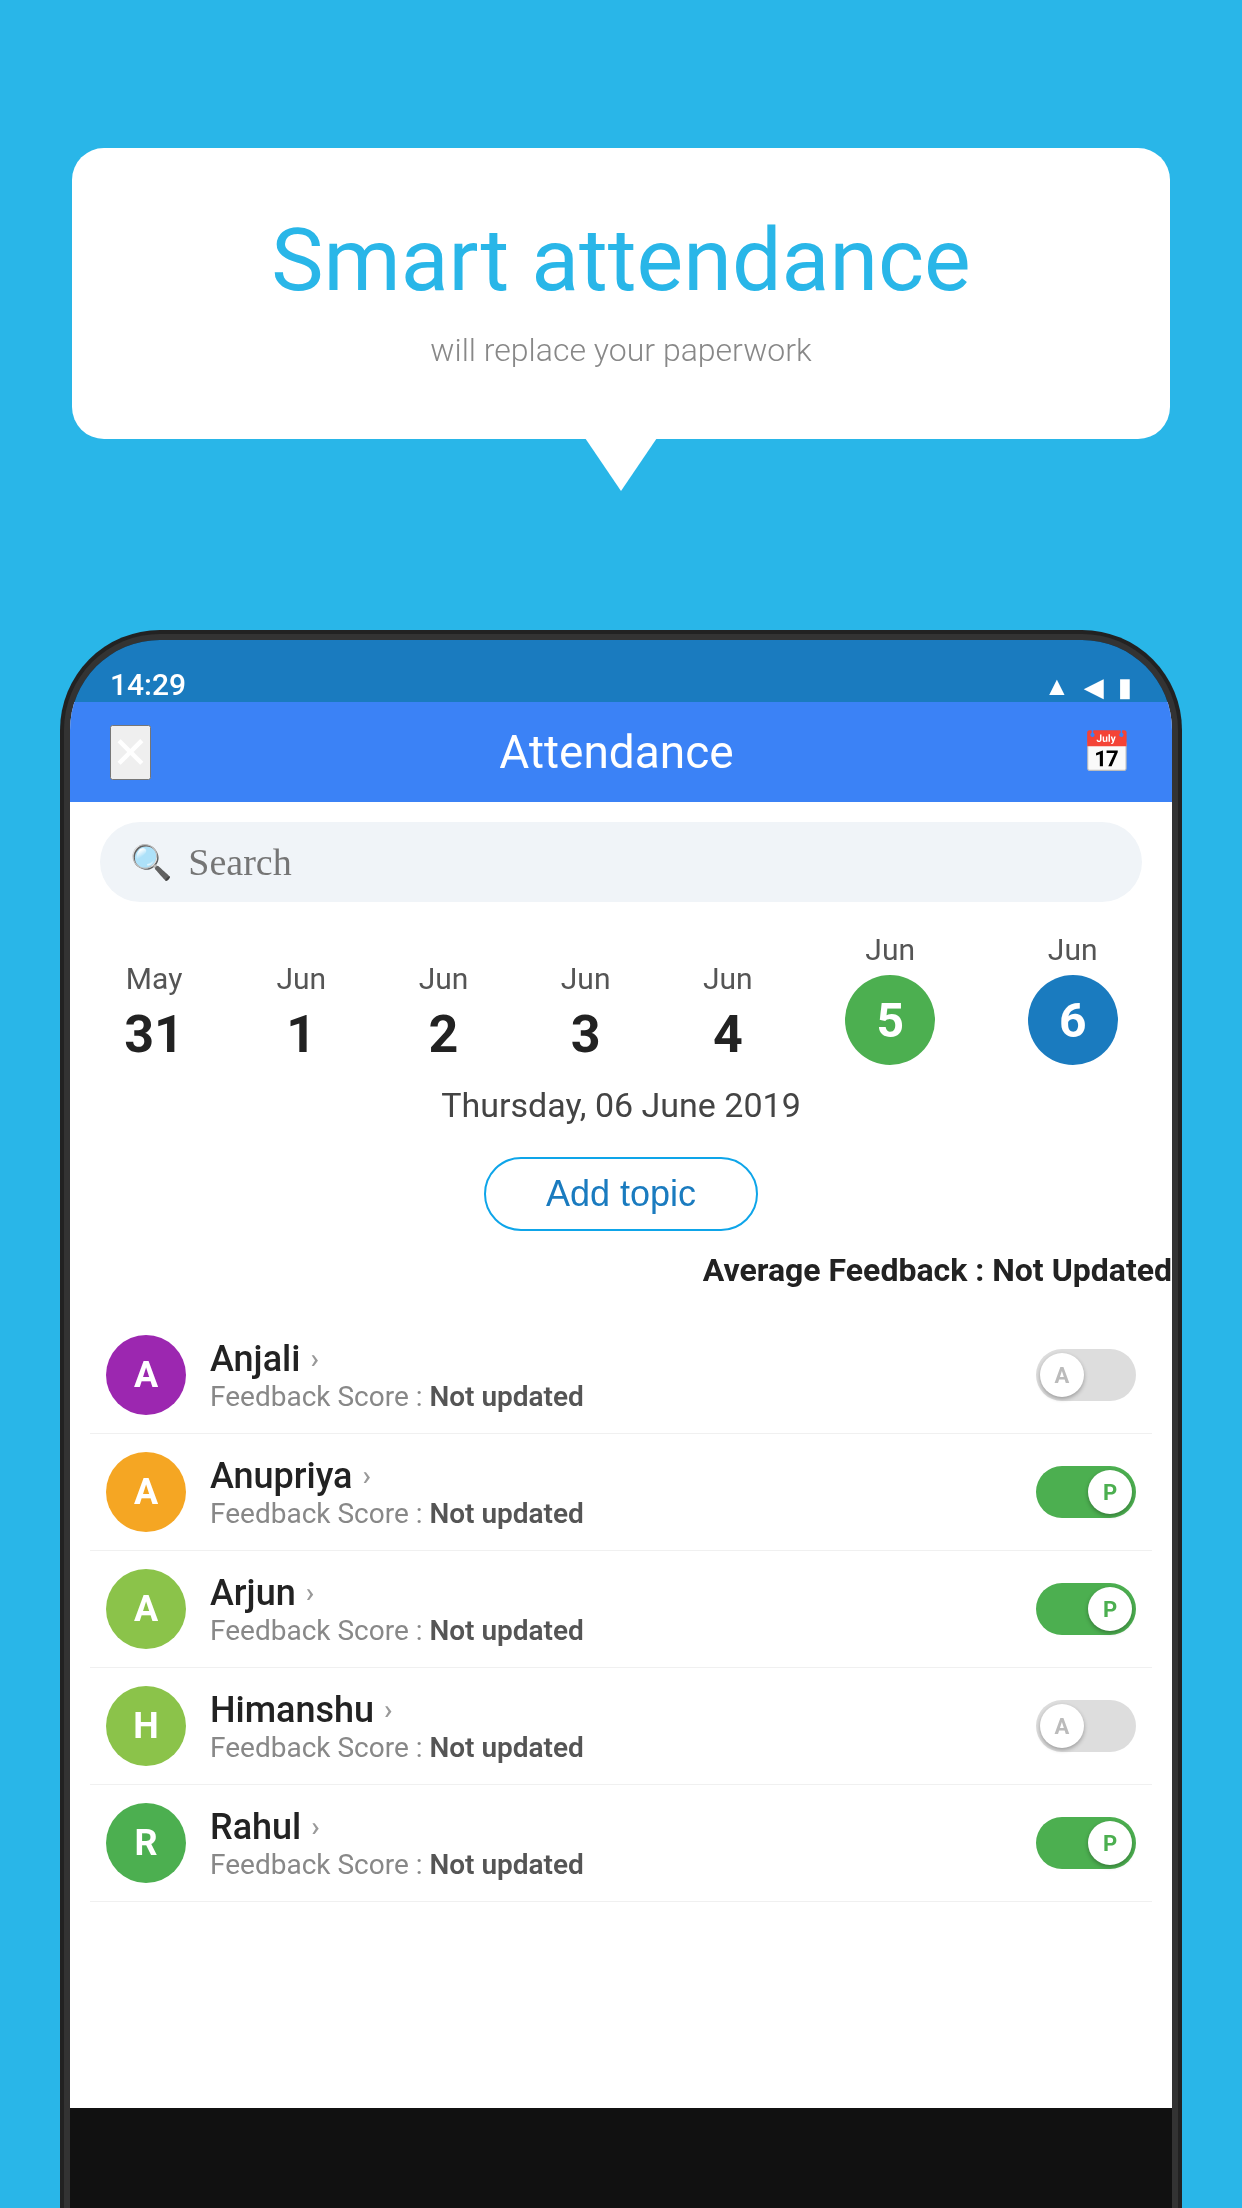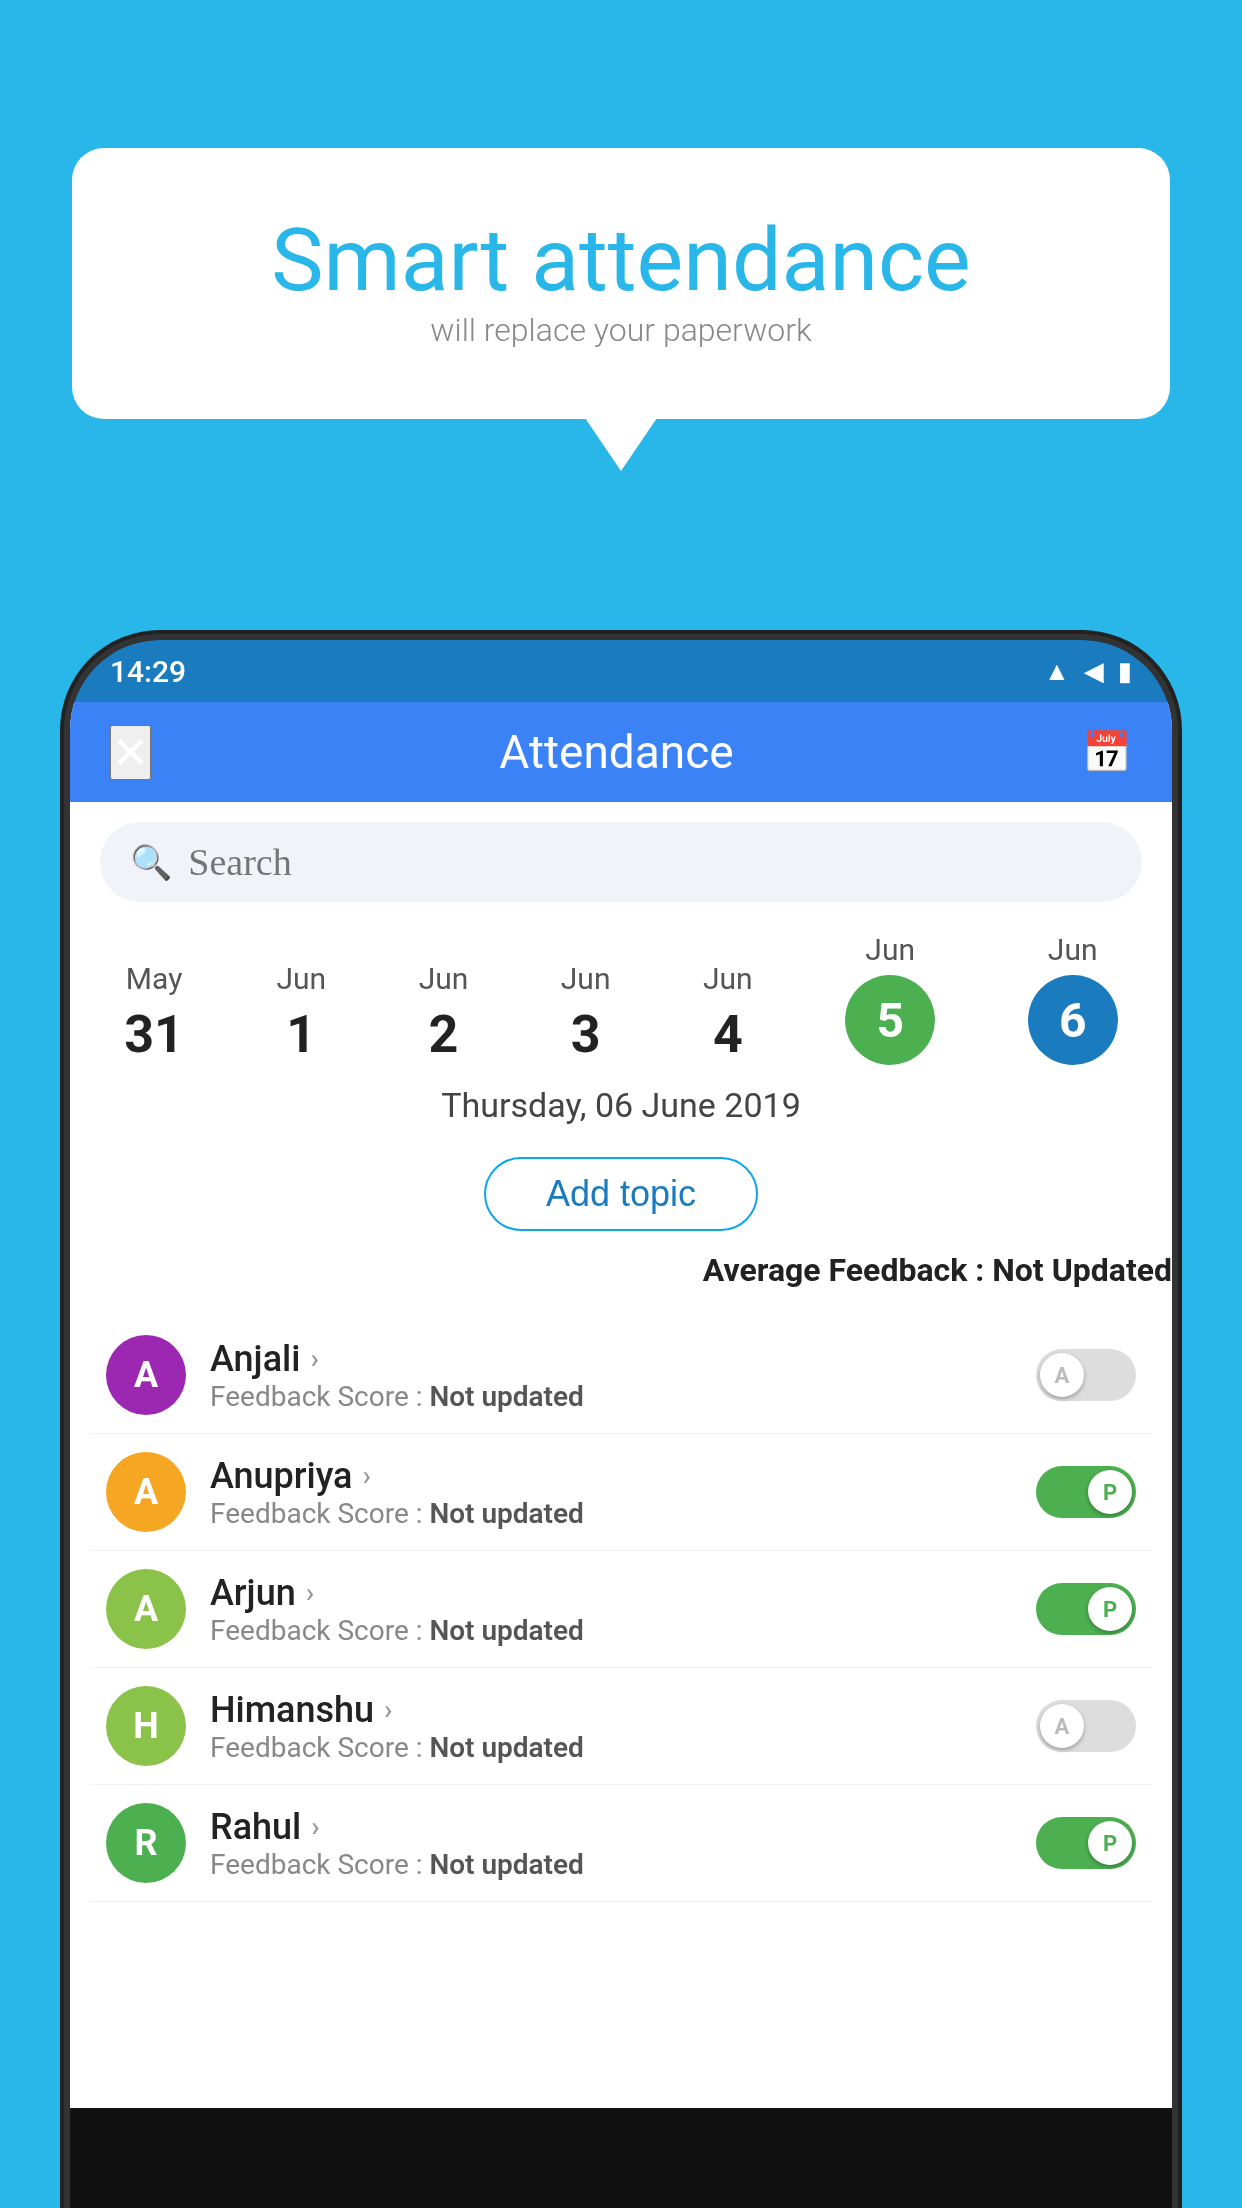--- a/index.html
+++ b/index.html
@@ -33,20 +33,21 @@
       width: 0;
       height: 0;
       border-left: 38px solid transparent;
       border-right: 38px solid transparent;
       border-top: 56px solid white;
     }
     .speech-bubble h1 {
       font-size: 88px;
       color: #29b6e8;
       font-weight: 400;
+      margin-bottom: 20px;
     }
     .speech-bubble p {
       font-size: 32px;
       color: #888;
       font-weight: 300;
     }
 
     
     .phone-frame {
       position: absolute;
@@ -58,21 +59,21 @@
       border-radius: 90px 90px 0 0;
       box-shadow: 0 0 0 6px #333, 0 0 0 10px #222;
       overflow: hidden;
     }
 
     
     .status-bar {
       background: #1a7bbf;
       height: 62px;
       display: flex;
-      align-items: center;
+      align-items: flex-end;
       justify-content: space-between;
       padding: 0 40px;
       position: relative;
     }
     .status-bar .time {
       color: white;
       font-size: 30px;
       font-weight: 500;
     }
     .status-bar .icons {

